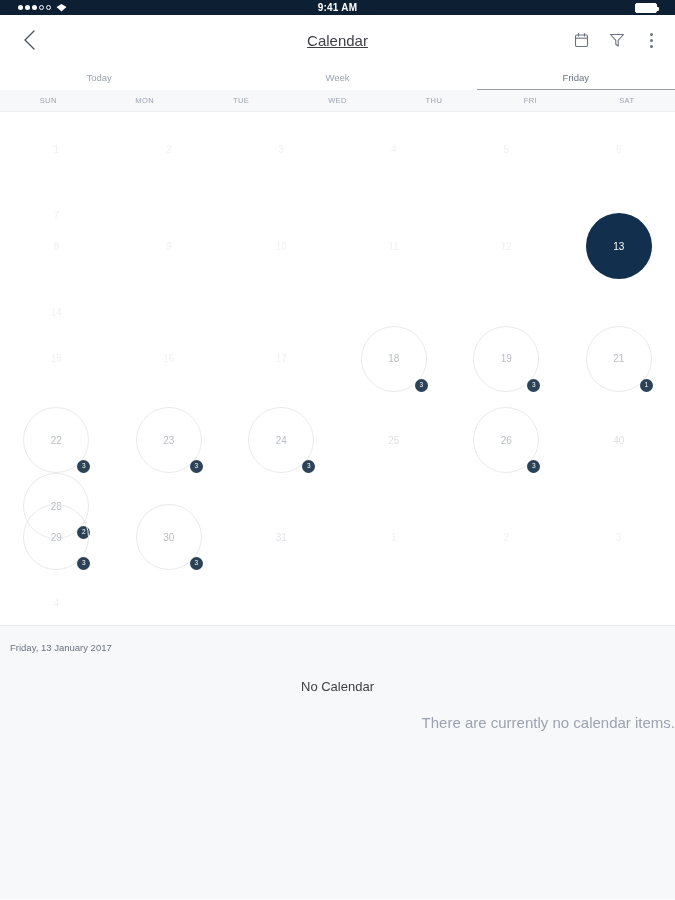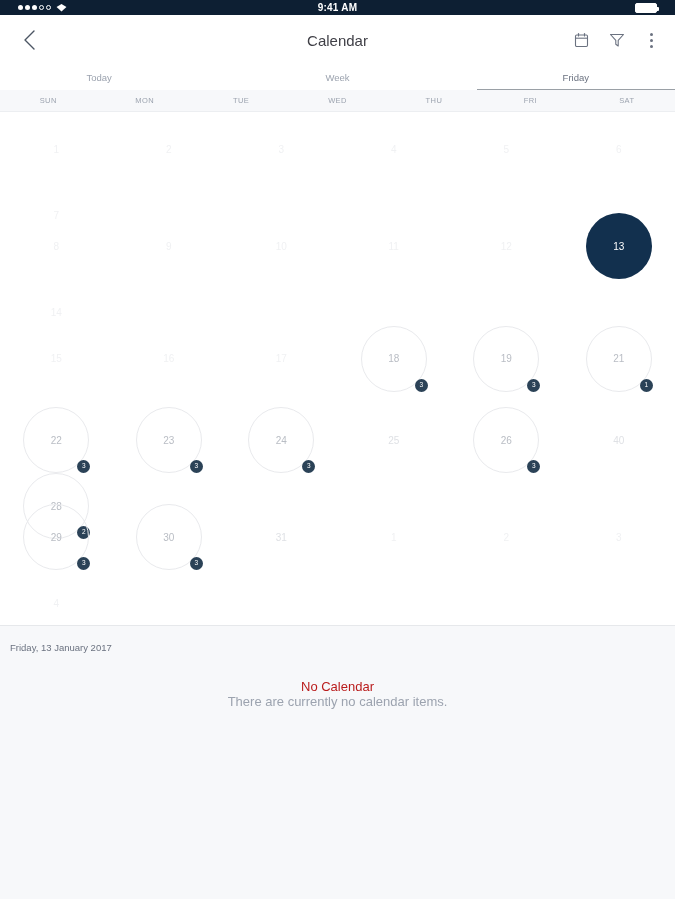--- a/index.html
+++ b/index.html
@@ -55,20 +55,21 @@
   }
   .back-btn {
     width: 26px; height: 26px;
     display: flex; align-items: center; justify-content: center;
     cursor: pointer;
   }
   .page-title {
     position: absolute; left: 0; right: 0; text-align: center;
     font-size: 15px; color: #3f3f46; font-weight: 400;
     pointer-events: none;
+    text-decoration: underline;
   }
   .header-actions {
     margin-left: auto; display: flex; align-items: center; gap: 18px;
     position: relative; z-index: 2;
   }
   .hicon { width: 18px; height: 18px; display:flex; align-items:center; justify-content:center; cursor:pointer; }
   .kebab { display:flex; flex-direction:column; gap:3px; align-items:center; cursor:pointer; padding:2px 6px;}
   .kebab i { width:3px; height:3px; border-radius:50%; background:#6b7280; display:block; }
 
   
@@ -154,24 +155,24 @@
   }
   .selected-date {
     font-size: 9.5px; color: #6b7280;
     padding: 16px 10px 0 10px;
   }
   .empty-state {
     margin-top: 26px;
     text-align: center;
   }
   .empty-title {
-    font-size: 13px; color: #b91c1c; margin-bottom: 0;
+    font-size: 13px; color: #404040; margin-bottom: 20px;
   }
   .empty-sub {
-    font-size: 13px; color: #9ca3af;
+    font-size: 15px; color: #9ca3af; text-align: right;
   }
 </style>
 </head>
 <body>
 
 <div class="status-bar">
   <div class="status-bar-inner">
     <div class="status-left">
       <div class="sig-dots">
         <span class="dot"></span>

